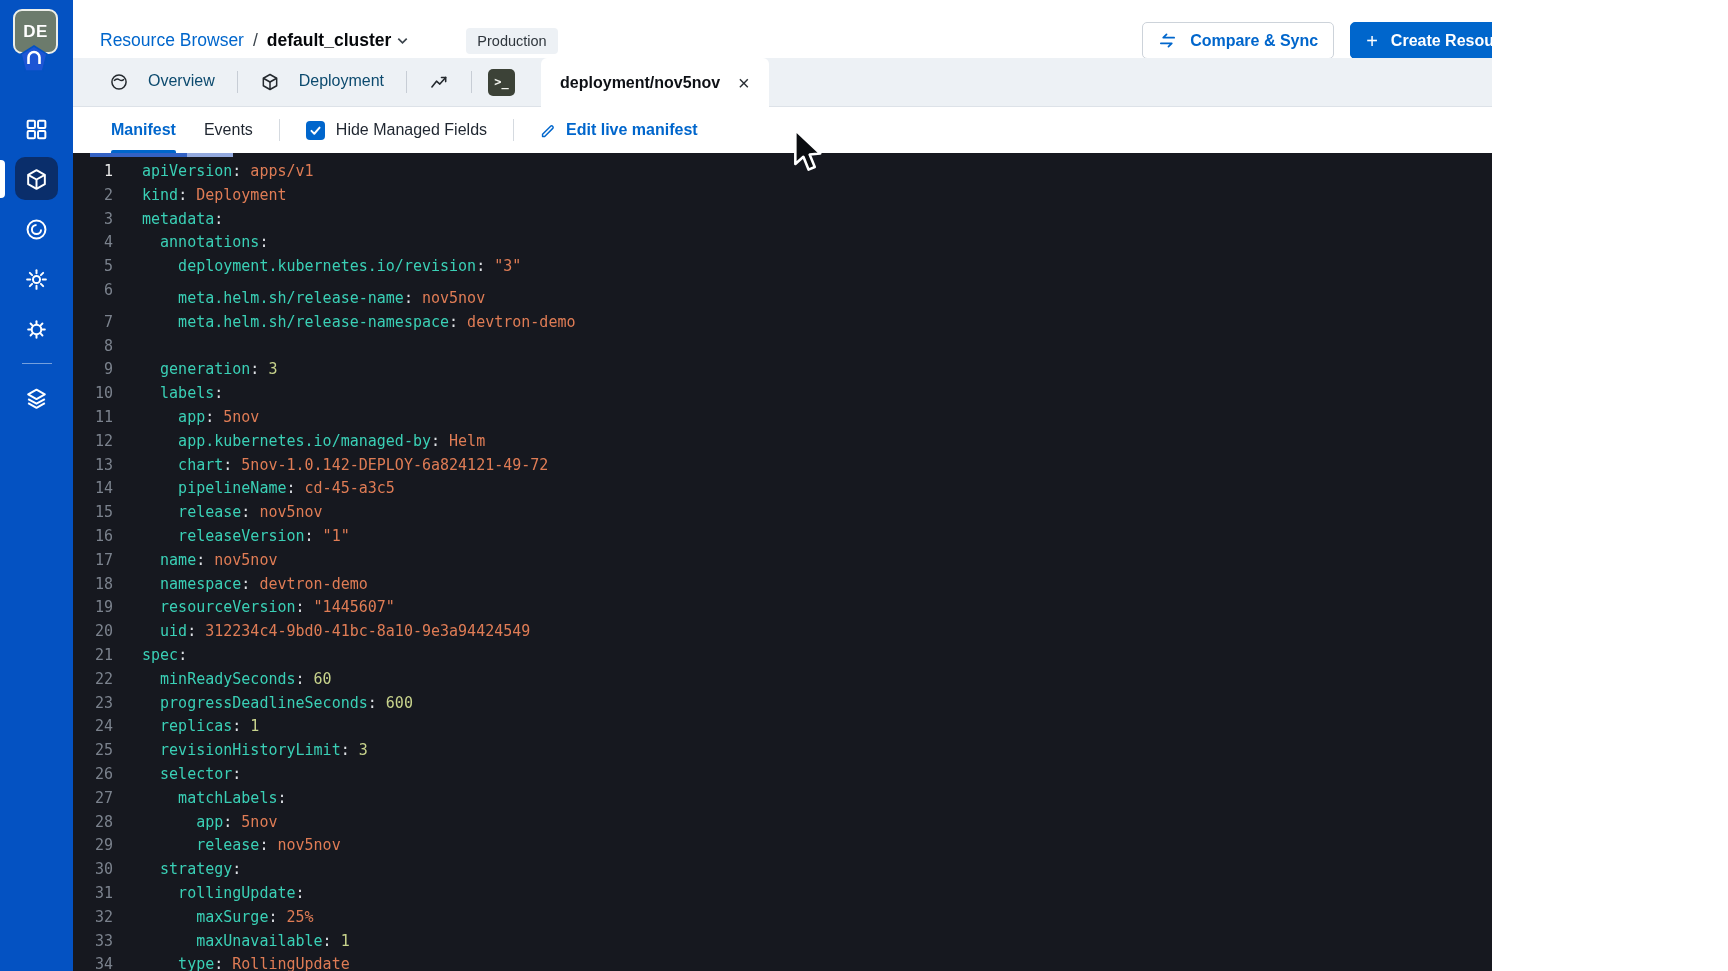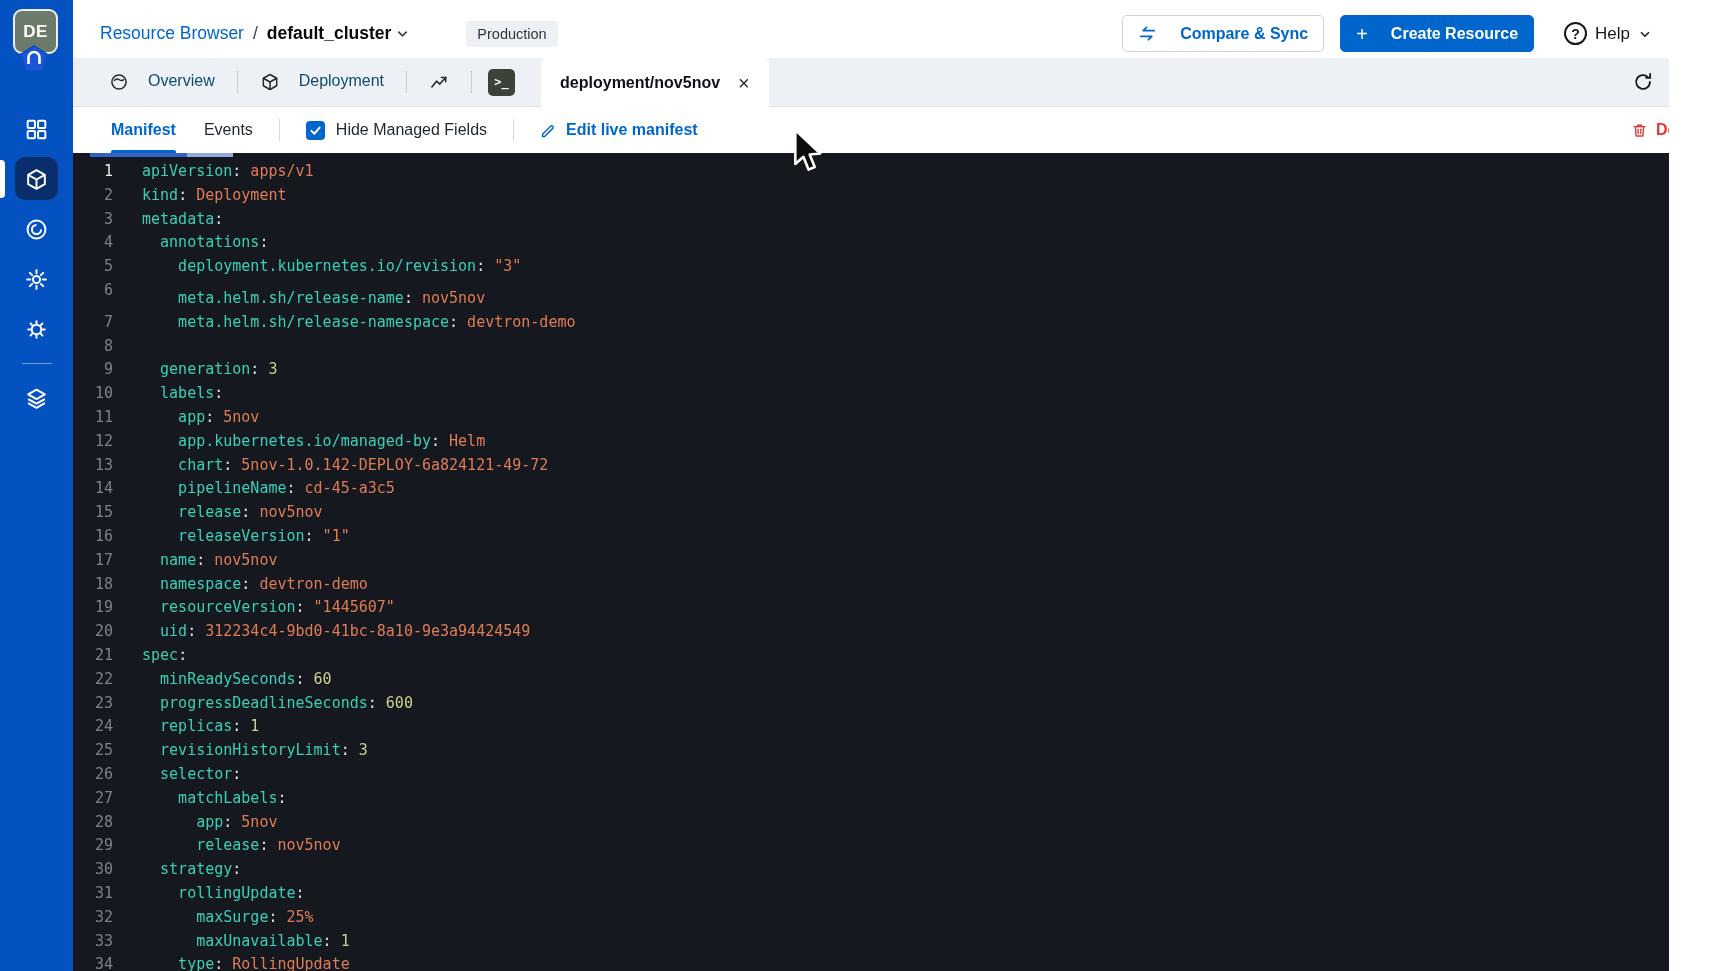--- a/index.html
+++ b/index.html
@@ -1,42 +1,42 @@
 <!DOCTYPE html>
 <html><head>
 <meta charset="utf-8">
 <style>
   html,body{margin:0;padding:0;background:#fff;}
-  .stage{position:relative;width:1669px;height:971px;overflow:hidden;
+  .stage{position:relative;width:1492px;height:971px;overflow:hidden;
          font-family:"Liberation Sans",sans-serif;-webkit-font-smoothing:antialiased;}
 
   
   .sidebar{position:absolute;left:0;top:0;width:73px;height:971px;background:#0452C2;z-index:5;}
   .logo-badge{position:absolute;left:13px;top:9px;width:45px;height:45px;border-radius:9px;
               background:#6C7B6C;border:2px solid #EDEFEA;display:flex;align-items:center;justify-content:center;
               color:#fff;font-weight:bold;font-size:17px;letter-spacing:.5px;box-sizing:border-box;}
   .devtron-mark{position:absolute;left:18px;top:44px;width:32px;height:32px;}
   .nav{position:absolute;left:0;top:104px;width:73px;display:flex;flex-direction:column;align-items:center;}
   .nav-item{position:relative;width:73px;height:50px;display:flex;align-items:center;justify-content:center;}
   .nav-item svg{width:25px;height:25px;display:block;}
   .nav-item.active .pill{position:absolute;left:15px;top:3px;width:43px;height:43px;border-radius:10px;background:#0A2E6B;}
   .nav-item.active .edge{position:absolute;left:0;top:6px;width:5px;height:38px;background:#fff;border-radius:0 4px 4px 0;}
   .nav-item svg{position:relative;}
   .nav-divider{width:30px;height:1px;background:rgba(255,255,255,.45);margin:9px 0;}
 
   
-  .header{position:absolute;left:73px;top:5px;width:1655px;height:58px;background:#fff;
+  .header{position:absolute;left:73px;top:12px;width:1655px;height:58px;background:#fff;
           display:flex;align-items:center;border-bottom:1px solid #EEF1F4;box-sizing:border-box;}
   .crumbs{display:flex;align-items:center;margin-left:27px;font-size:17.5px;}
   .crumb-root{color:#0066CC;cursor:pointer;}
   .crumb-sep{color:#3B444C;margin:0 9px;}
   .crumb-cluster{color:#06080B;font-weight:bold;display:flex;align-items:center;gap:4px;cursor:pointer;}
   .env-badge{margin-left:56px;background:#EDF1F5;border-radius:4px;padding:5px 11px;font-size:14.5px;color:#2F363D;}
   .header-right{margin-left:auto;display:flex;align-items:center;gap:16px;padding-right:20px;}
-  .btn{display:flex;align-items:center;gap:23px;height:37px;padding:0 15px;border-radius:5px;
+  .btn{display:flex;align-items:center;gap:13px;height:37px;padding:0 15px;border-radius:5px;
        font-size:16px;font-weight:bold;cursor:pointer;box-sizing:border-box;}
   .btn-secondary{background:#fff;border:1px solid #CDD3DA;color:#0066CC;}
   .btn-primary{background:#0066CC;border:1px solid #0066CC;color:#fff;}
   .plus-glyph{font-size:20px;font-weight:normal;line-height:1;}
   .help{display:flex;align-items:center;gap:8px;margin-left:14px;cursor:pointer;color:#15191E;font-size:17px;}
   .qmark{width:23px;height:23px;border:2.2px solid #15191E;border-radius:50%;display:flex;align-items:center;
          justify-content:center;font-size:14px;font-weight:bold;box-sizing:border-box;}
   .avatar{width:34px;height:34px;border-radius:50%;background:#D2232A;color:#fff;font-weight:bold;font-size:15px;
           display:flex;align-items:center;justify-content:center;cursor:pointer;margin-left:6px;}
 

